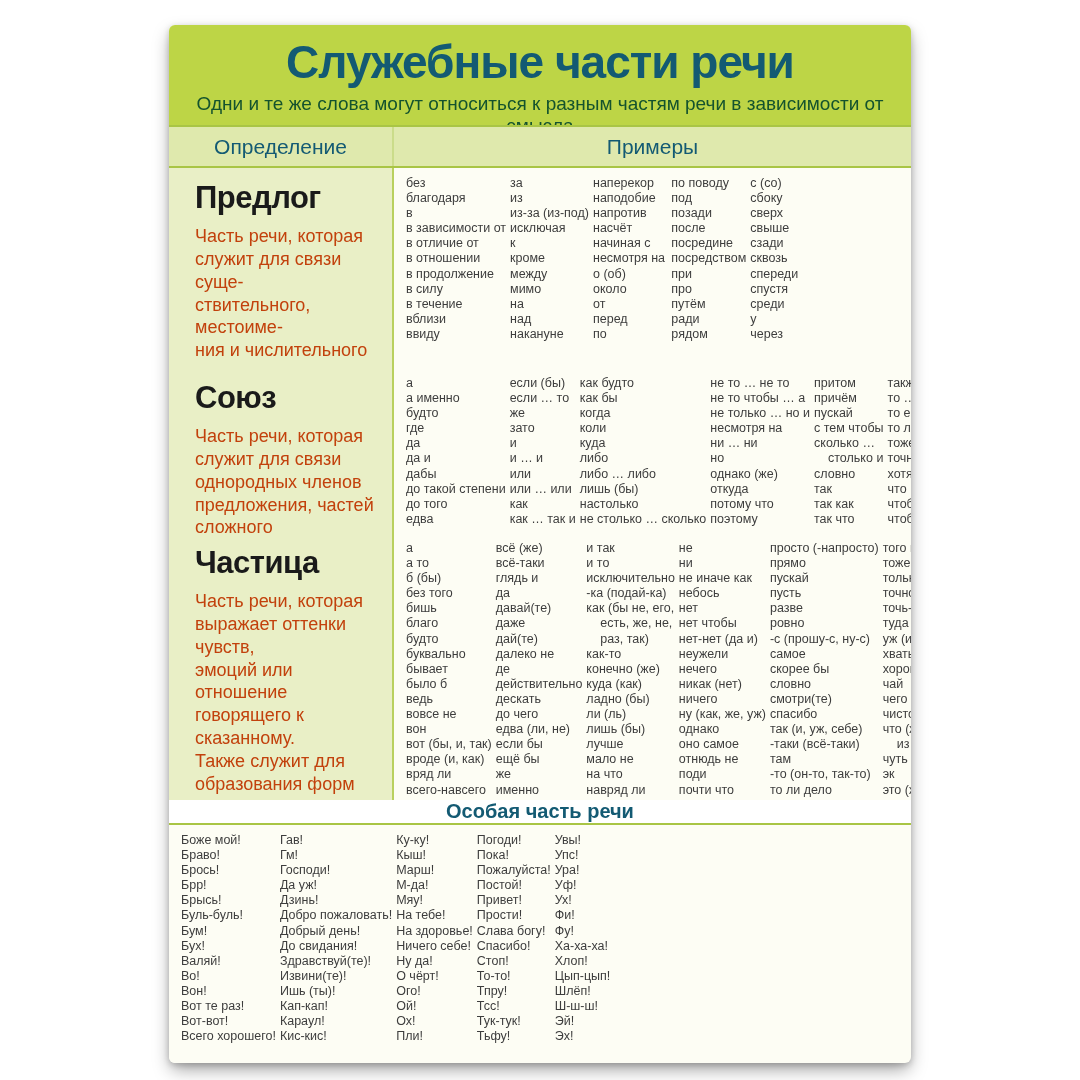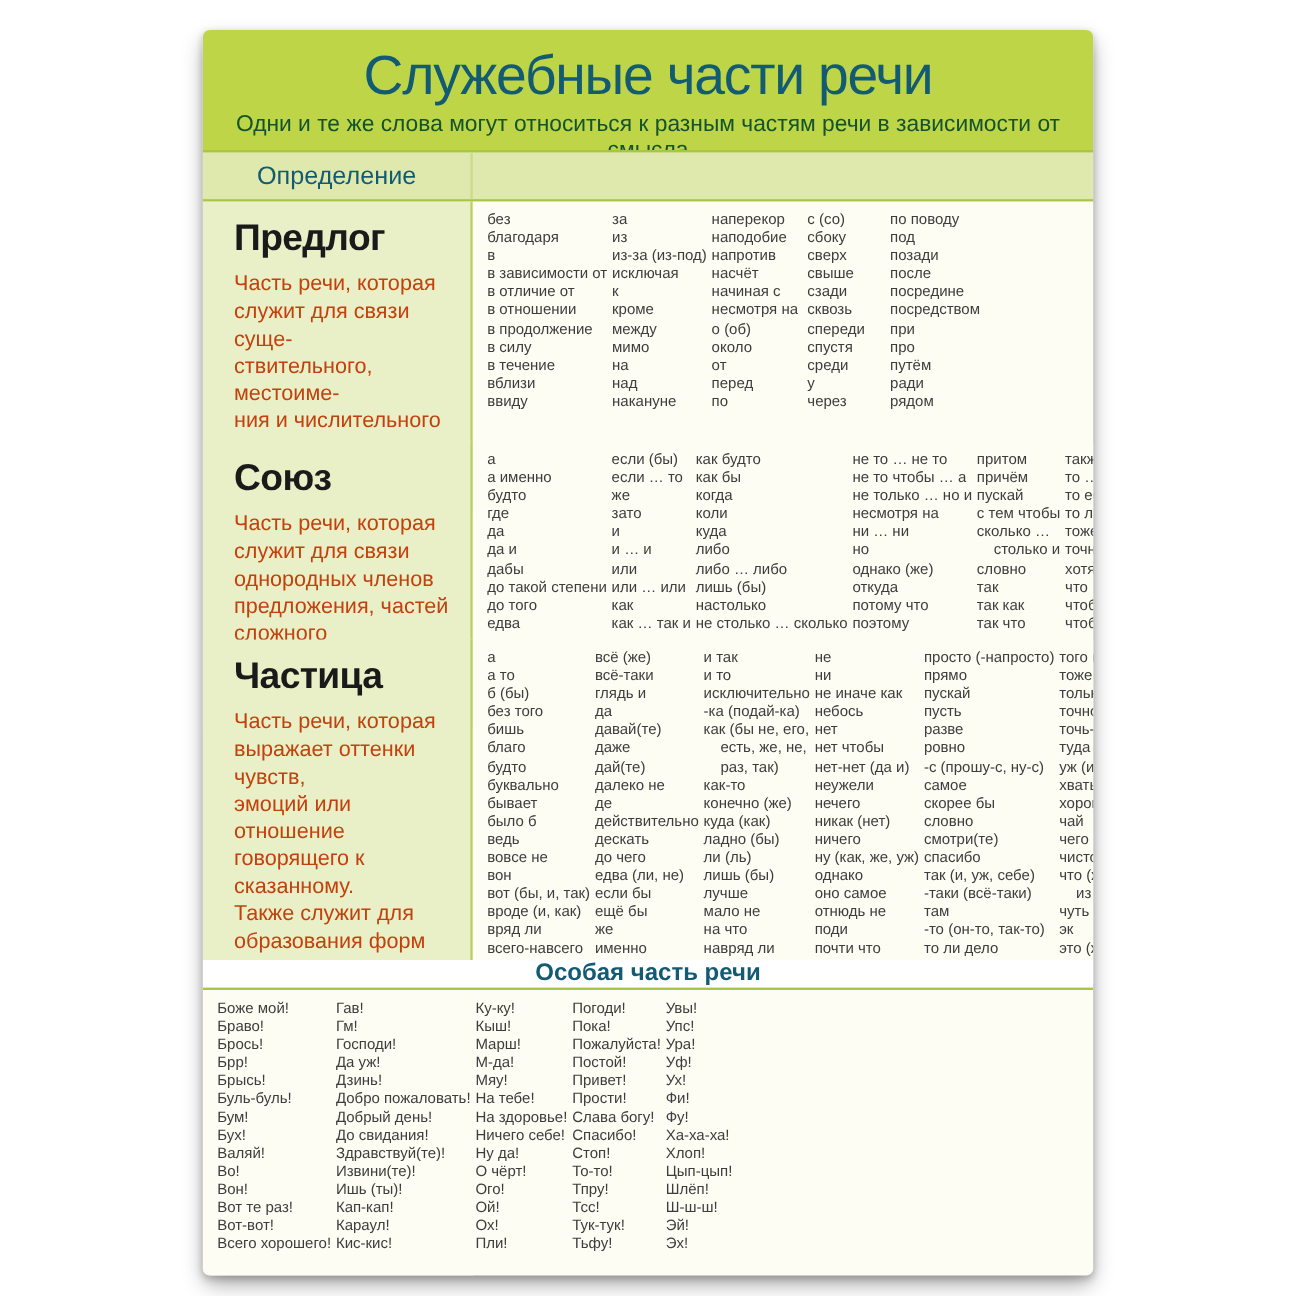--- a/index.html
+++ b/index.html
@@ -6,21 +6,21 @@
     --lime:#bdd546; --teal:#135a73; --headband:#dfe9ad; --defbg:#e9efc6;
     --border:#a9c545; --exbg:#fdfdf4; --ink:#1a1a1a; --word:#3d3d3d;
   }
   *{box-sizing:border-box;margin:0;padding:0}
   html,body{width:1080px;height:1080px;overflow:hidden;background:#ffffff;
     font-family:"Liberation Sans",sans-serif;}
   .stage{width:1080px;height:1080px;display:flex;justify-content:center;align-items:flex-start;padding-top:25px}
   .card{width:742px;height:1038px;border-radius:6px;overflow:hidden;display:flex;flex-direction:column;
     box-shadow:0 8px 18px -2px rgba(0,0,0,.38), 0 2px 6px rgba(0,0,0,.18);background:var(--exbg)}
   .masthead{height:100px;background:var(--lime);text-align:center;padding-top:13px;flex:0 0 auto}
-  .title{font-size:46px;font-weight:normal;color:var(--teal);letter-spacing:-1px;line-height:1.05}
+  .title{font-size:46px;font-weight:bold;color:var(--teal);letter-spacing:-1px;line-height:1.05}
   .subtitle{font-size:19px;color:#14532d;margin-top:7px}
   .colheads{flex:0 0 auto;height:43px;display:grid;grid-template-columns:225px 1fr;background:var(--headband);
     border-top:2px solid var(--border);border-bottom:2px solid var(--border)}
   .colheads>div{display:flex;align-items:center;justify-content:center;font-weight:normal;font-size:21px;color:var(--teal)}
   .colheads>div:first-child{border-right:2px solid #cbdc8a}
   #sections-main{flex:0 0 auto;display:flex;flex-direction:column}
   #sections-main .section:nth-child(1){height:200px}
   #sections-main .section:nth-child(2){height:165px}
   #sections-main .section:nth-child(3){height:267px}
   #section-special{flex:1;display:flex;flex-direction:column}
@@ -43,20 +43,21 @@
 <div class="stage">
   <div class="card">
 
     <div class="masthead">
       <div class="title">Служебные части речи</div>
       <div class="subtitle">Одни и те же слова могут относиться к разным частям речи в зависимости от смысла</div>
     </div>
 
     <div class="colheads">
       <div>Определение</div>
+      <div>Примеры</div>
     </div>
 
     <div id="sections-main">
         <div class="section">
           <div class="defcell">
             <div class="sec-title">Предлог</div>
             <div class="sec-def">Часть речи, которая
 служит для связи суще-
 ствительного, местоиме-
 ния и числительного с
@@ -97,44 +98,44 @@
               <div class="wline">насчёт</div>
               <div class="wline">начиная с</div>
               <div class="wline">несмотря на</div>
               <div class="wline">о (об)</div>
               <div class="wline">около</div>
               <div class="wline">от</div>
               <div class="wline">перед</div>
               <div class="wline">по</div>
             </div>
             <div class="excol">
+              <div class="wline">по поводу</div>
+              <div class="wline">под</div>
+              <div class="wline">позади</div>
+              <div class="wline">после</div>
+              <div class="wline">посредине</div>
+              <div class="wline">посредством</div>
+              <div class="wline">при</div>
+              <div class="wline">про</div>
+              <div class="wline">путём</div>
+              <div class="wline">ради</div>
+              <div class="wline">рядом</div>
+            </div>
+            <div class="excol">
               <div class="wline">с (со)</div>
               <div class="wline">сбоку</div>
               <div class="wline">сверх</div>
               <div class="wline">свыше</div>
               <div class="wline">сзади</div>
               <div class="wline">сквозь</div>
               <div class="wline">спереди</div>
               <div class="wline">спустя</div>
               <div class="wline">среди</div>
               <div class="wline">у</div>
               <div class="wline">через</div>
-            </div>
-            <div class="excol">
-              <div class="wline">по поводу</div>
-              <div class="wline">под</div>
-              <div class="wline">позади</div>
-              <div class="wline">после</div>
-              <div class="wline">посредине</div>
-              <div class="wline">посредством</div>
-              <div class="wline">при</div>
-              <div class="wline">про</div>
-              <div class="wline">путём</div>
-              <div class="wline">ради</div>
-              <div class="wline">рядом</div>
             </div>
           </div>
         </div>
         <div class="section">
           <div class="defcell">
             <div class="sec-title">Союз</div>
             <div class="sec-def">Часть речи, которая
 служит для связи
 однородных членов
 предложения, частей

